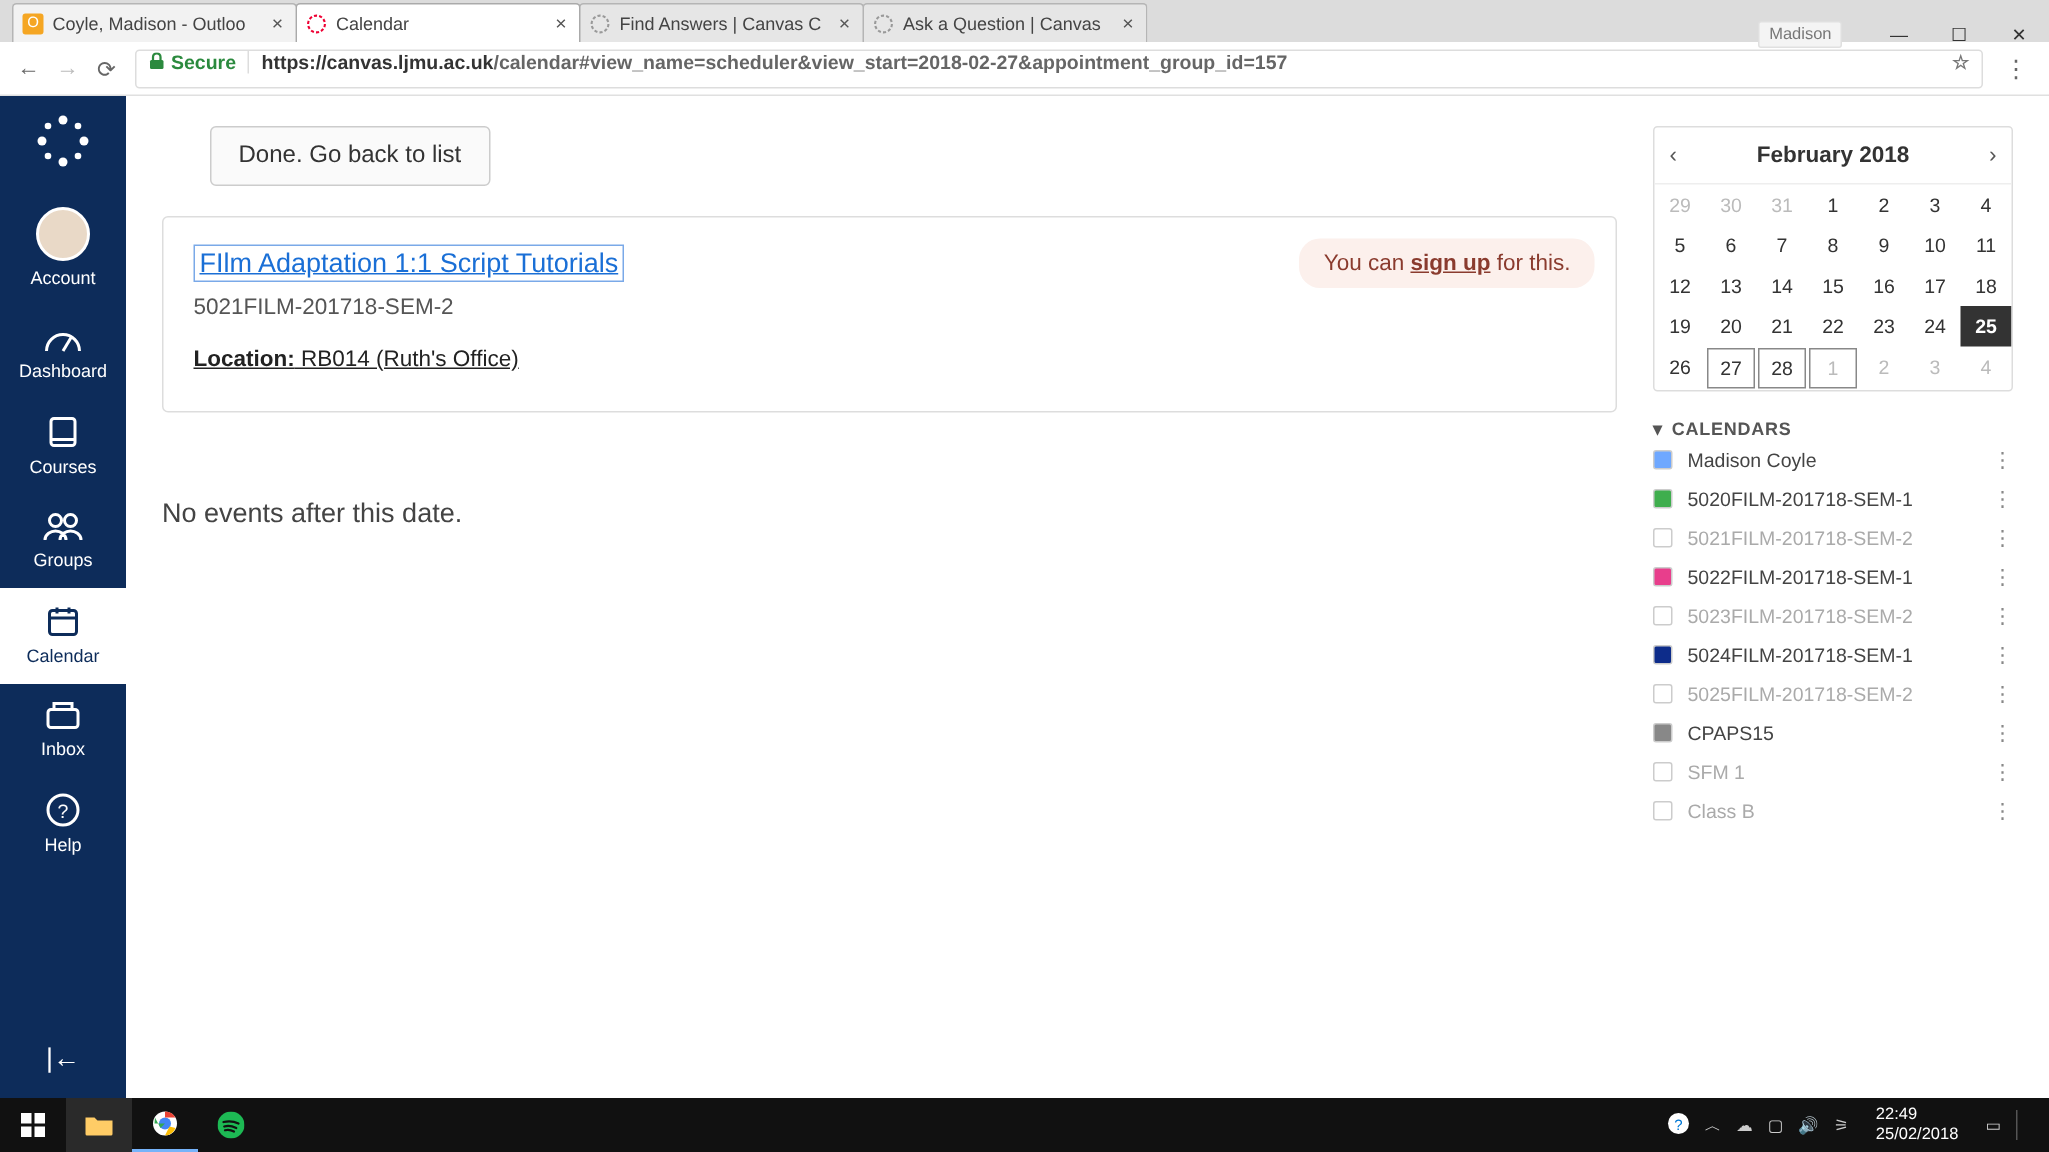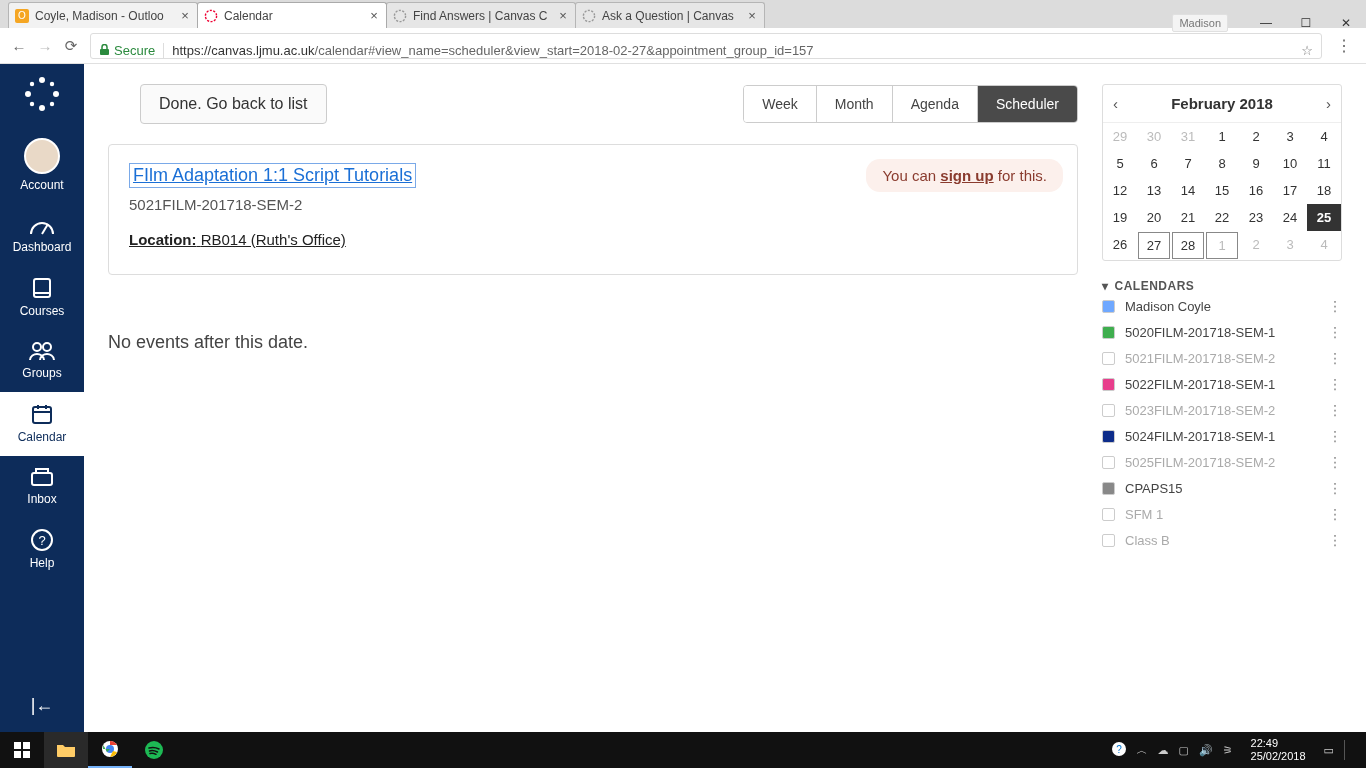--- a/index.html
+++ b/index.html
@@ -13,21 +13,21 @@
 .tab .title { flex: 1; white-space: nowrap; overflow: hidden; text-overflow: clip; }
 .tab .close { width: 12px; color: #555; font-size: 13px; text-align: center; }
 .tab.ghost { background: #e6e6e6; }
 .win-controls { position: absolute; right: 0; top: 0; display: flex; align-items: center; height: 45px; }
 .win-user { font-size: 11px; color: #777; margin-right: 18px; padding: 2px 6px; border:1px solid #e0e0e0; border-radius:2px; background:#f4f4f4;}
 .win-btn { width: 40px; height: 26px; display:flex; align-items:center; justify-content:center; font-size:12px; color:#333; }
 
 .addr-bar { height: 36px; background: #fff; border-bottom: 1px solid #e0e0e0; display: flex; align-items: center; padding: 0 6px; }
 .nav-btn { width: 26px; height: 26px; display:flex; align-items:center; justify-content:center; color:#666; font-size:15px; }
 .nav-btn.disabled{color:#bbb;}
-.url-box { flex: 1; height: 26px; border: 1px solid #ddd; border-radius: 3px; display: flex; align-items: flex-end; padding: 0 8px; font-size: 13px; color: #666; margin: 11px 6px; }
+.url-box { flex: 1; height: 26px; border: 1px solid #ddd; border-radius: 3px; display: flex; align-items: flex-start; padding: 0 8px; font-size: 13px; color: #666; margin: 11px 6px; font-weight: bold; }
 .secure { color: #2b8a3e; font-size: 13px; display:flex; align-items:center; gap:4px; padding-right:8px; border-right:1px solid #ddd; margin-right:8px; }
 .url-text .host{ color:#333;} 
 .star { color:#777; padding-left:6px;}
 .menu-dots{ color:#666; padding:0 8px; font-size:16px;}
 
 
 .app { display:flex; height: calc(768px - 28px - 36px - 36px); }
 .sidebar { width: 84px; background: #0d2c5a; color: #fff; display:flex; flex-direction:column; align-items:center; padding-top:10px; }
 .logo { width: 40px; height: 40px; margin-bottom:14px; display:flex; align-items:center; justify-content:center; }
 .nav-item { width: 84px; text-align:center; padding: 10px 0 12px; font-size: 12px; color: #fff; cursor:pointer; }
@@ -205,26 +205,20 @@
       <span>Help</span>
     </div>
     <div class="collapse">|←</div>
   </div>
 
   <div class="main">
     <div class="top-row">
       <div class="left-col">
         <div style="display:flex;align-items:center;margin-left:32px;">
           <button class="done-btn">Done. Go back to list</button>
-          <div class="view-tabs">
-            <div class="view-tab">Week</div>
-            <div class="view-tab">Month</div>
-            <div class="view-tab">Agenda</div>
-            <div class="view-tab active">Scheduler</div>
-          </div>
         </div>
 
         <div class="event-card">
           <div class="signup-pill">
             <span>You can </span><a href="#">sign up</a><span> for this.</span>
           </div>
           <a href="#" class="event-title">FIlm Adaptation 1:1 Script Tutorials</a>
           <div class="event-sub">5021FILM-201718-SEM-2</div>
           <div class="event-loc">
             <b>Location:</b>

